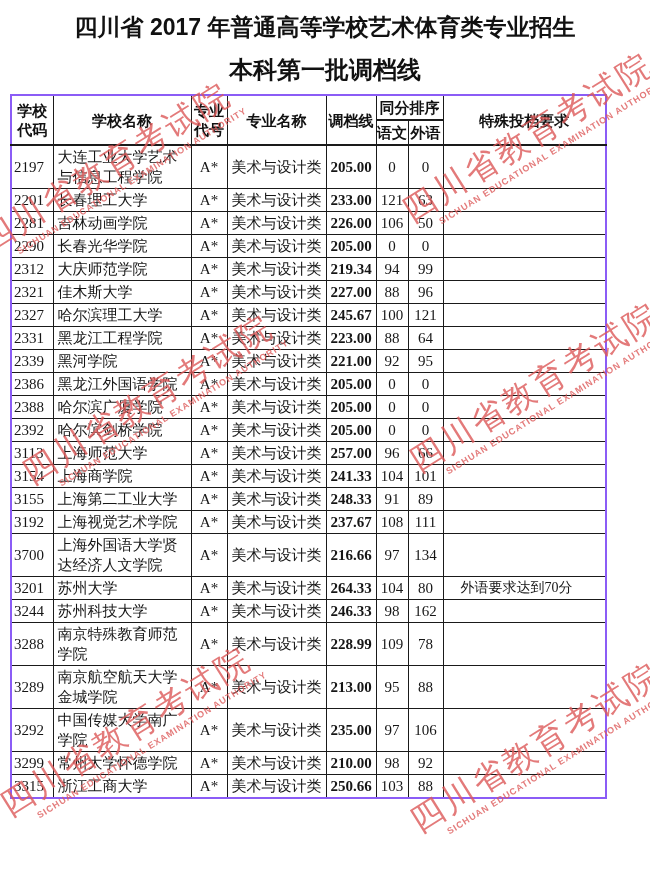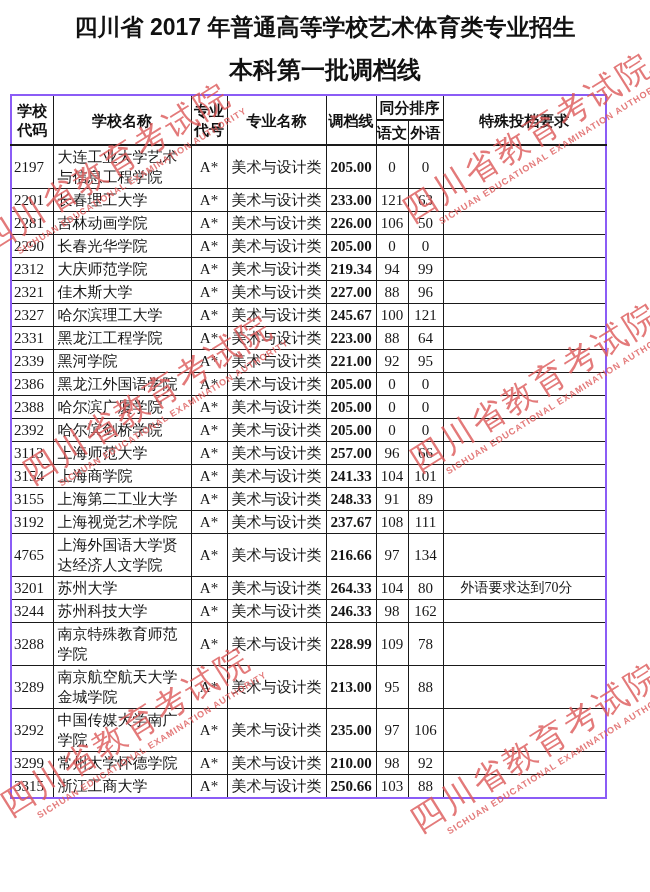--- a/index.html
+++ b/index.html
@@ -297,21 +297,21 @@
           <td class="c-code">3192</td>
           <td class="c-name">上海视觉艺术学院</td>
           <td class="c-mcode">A*</td>
           <td class="c-mname">美术与设计类</td>
           <td class="c-cutoff">237.67</td>
           <td class="c-num">108</td>
           <td class="c-num">111</td>
           <td class="c-special"></td>
         </tr>
         <tr>
-          <td class="c-code">4765</td>
+          <td class="c-code">3700</td>
           <td class="c-name">上海外国语大学贤达经济人文学院</td>
           <td class="c-mcode">A*</td>
           <td class="c-mname">美术与设计类</td>
           <td class="c-cutoff">216.66</td>
           <td class="c-num">97</td>
           <td class="c-num">134</td>
           <td class="c-special"></td>
         </tr>
         <tr>
           <td class="c-code">3201</td>

